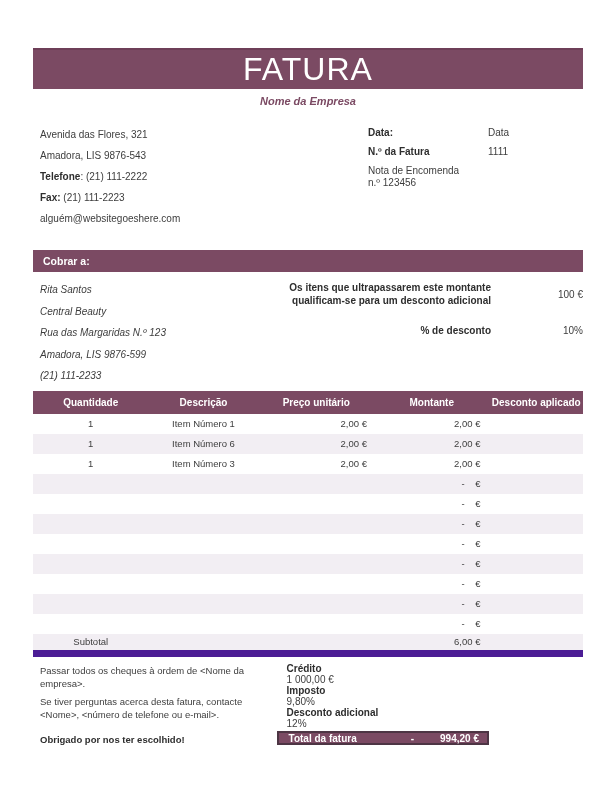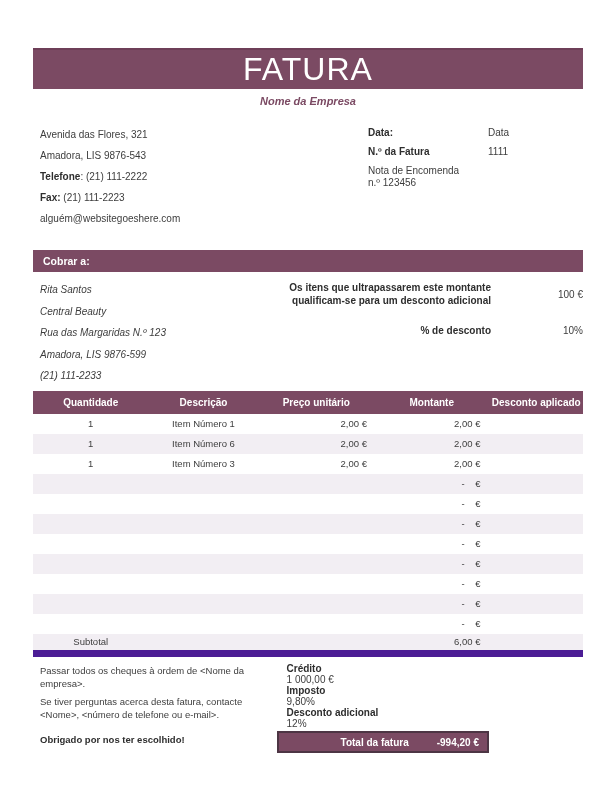--- a/index.html
+++ b/index.html
@@ -71,24 +71,24 @@
 
   
   .footer { display: flex; justify-content: space-between; margin-top: 6px; }
   .footer-notes { width: 252px; font-size: 9.5px; line-height: 12.5px; padding-left: 7px; padding-top: 2px; }
   .footer-notes .note { margin-bottom: 6px; }
   .footer-notes .thanks { margin-top: 13px; font-weight: bold; color: #2e2e2e; }
   .totals-block { width: 220px; margin-right: 94px; font-size: 10px; }
   .totals-row { display: flex; justify-content: space-between; height: 22px; align-items: flex-start; padding: 0 10px 0 10px; flex-direction: column; }
   .totals-row .t-label { font-weight: bold; color: #2e2e2e; }
   .total-bar {
-    margin-top: 2px; height: 22px; background: #7b4a63;
+    margin-top: 2px; height: 14px; background: #7b4a63;
     border: 2px solid #4d3544;
     color: #fff; font-weight: bold; font-size: 10px;
-    display: flex; align-items: center; justify-content: flex-end;
+    display: flex; align-items: center; justify-content: space-between;
     padding: 0 8px 0 10px;
   }
   .total-bar .dash { margin-left: 28px; }
 </style>
 </head>
 <body>
 
 <div class="page">
   <div class="content">
 

